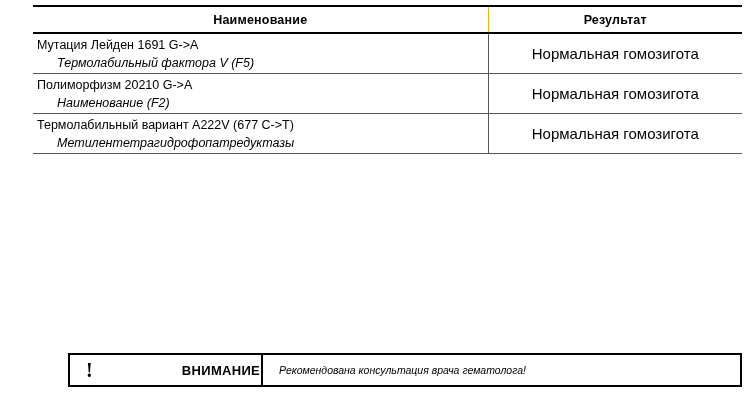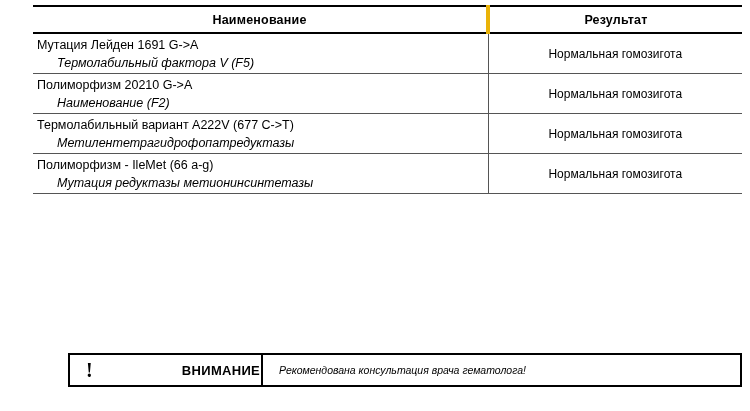--- a/index.html
+++ b/index.html
@@ -43,38 +43,38 @@
   .hdr-row th {
     height: 25px;
     border-top: 2px solid #000000;
     border-bottom: 2px solid #000000;
     font-size: 12.5px;
     font-weight: bold;
     text-align: center;
     letter-spacing: 0.2px;
   }
   .hdr-row th.hdr-name {
-    border-right: 4px solid #eab308;
+    border-right: 1px solid #eab308;
   }
 
   .data-row td {
     height: 39px;
     border-bottom: 1px solid #555555;
   }
   .data-row:last-child td {
     border-bottom: 1px solid #555555;
   }
   .data-row td.cell-name {
     border-right: 1px solid #555555;
     padding: 0 0 0 4px;
     margin-left: 24px;
   }
   .data-row td.cell-value {
     text-align: center;
-    font-size: 12px;
+    font-size: 15px;
   }
   .data-row td.cell-value.is-bold {
     font-weight: bold;
     font-size: 12.5px;
   }
 
   .gene-title {
     display: block;
     font-size: 12.5px;
     line-height: 18px;
@@ -169,27 +169,20 @@
       <tr class="data-row">
         <td class="cell-name">
           <span class="gene-title">Термолабильный вариант A222V (677 C-&gt;T)</span>
           <span class="gene-sub">Метилентетрагидрофопатредуктазы</span>
         </td>
         <td class="cell-value">Нормальная гомозигота</td>
       </tr>
 
 
 
-      <tr class="data-row">
-        <td class="cell-name">
-          <span class="gene-title">Полиморфизм - IleMet (66 a-g)</span>
-          <span class="gene-sub">Мутация редуктазы метионинсинтетазы</span>
-        </td>
-        <td class="cell-value">Нормальная гомозигота</td>
-      </tr>
 
 
 
     </tbody>
   </table>
 
   <div class="warning-box">
     <div class="warn-left">
       <span class="warn-bang">!</span>
       <span class="warn-label">ВНИМАНИЕ</span>

